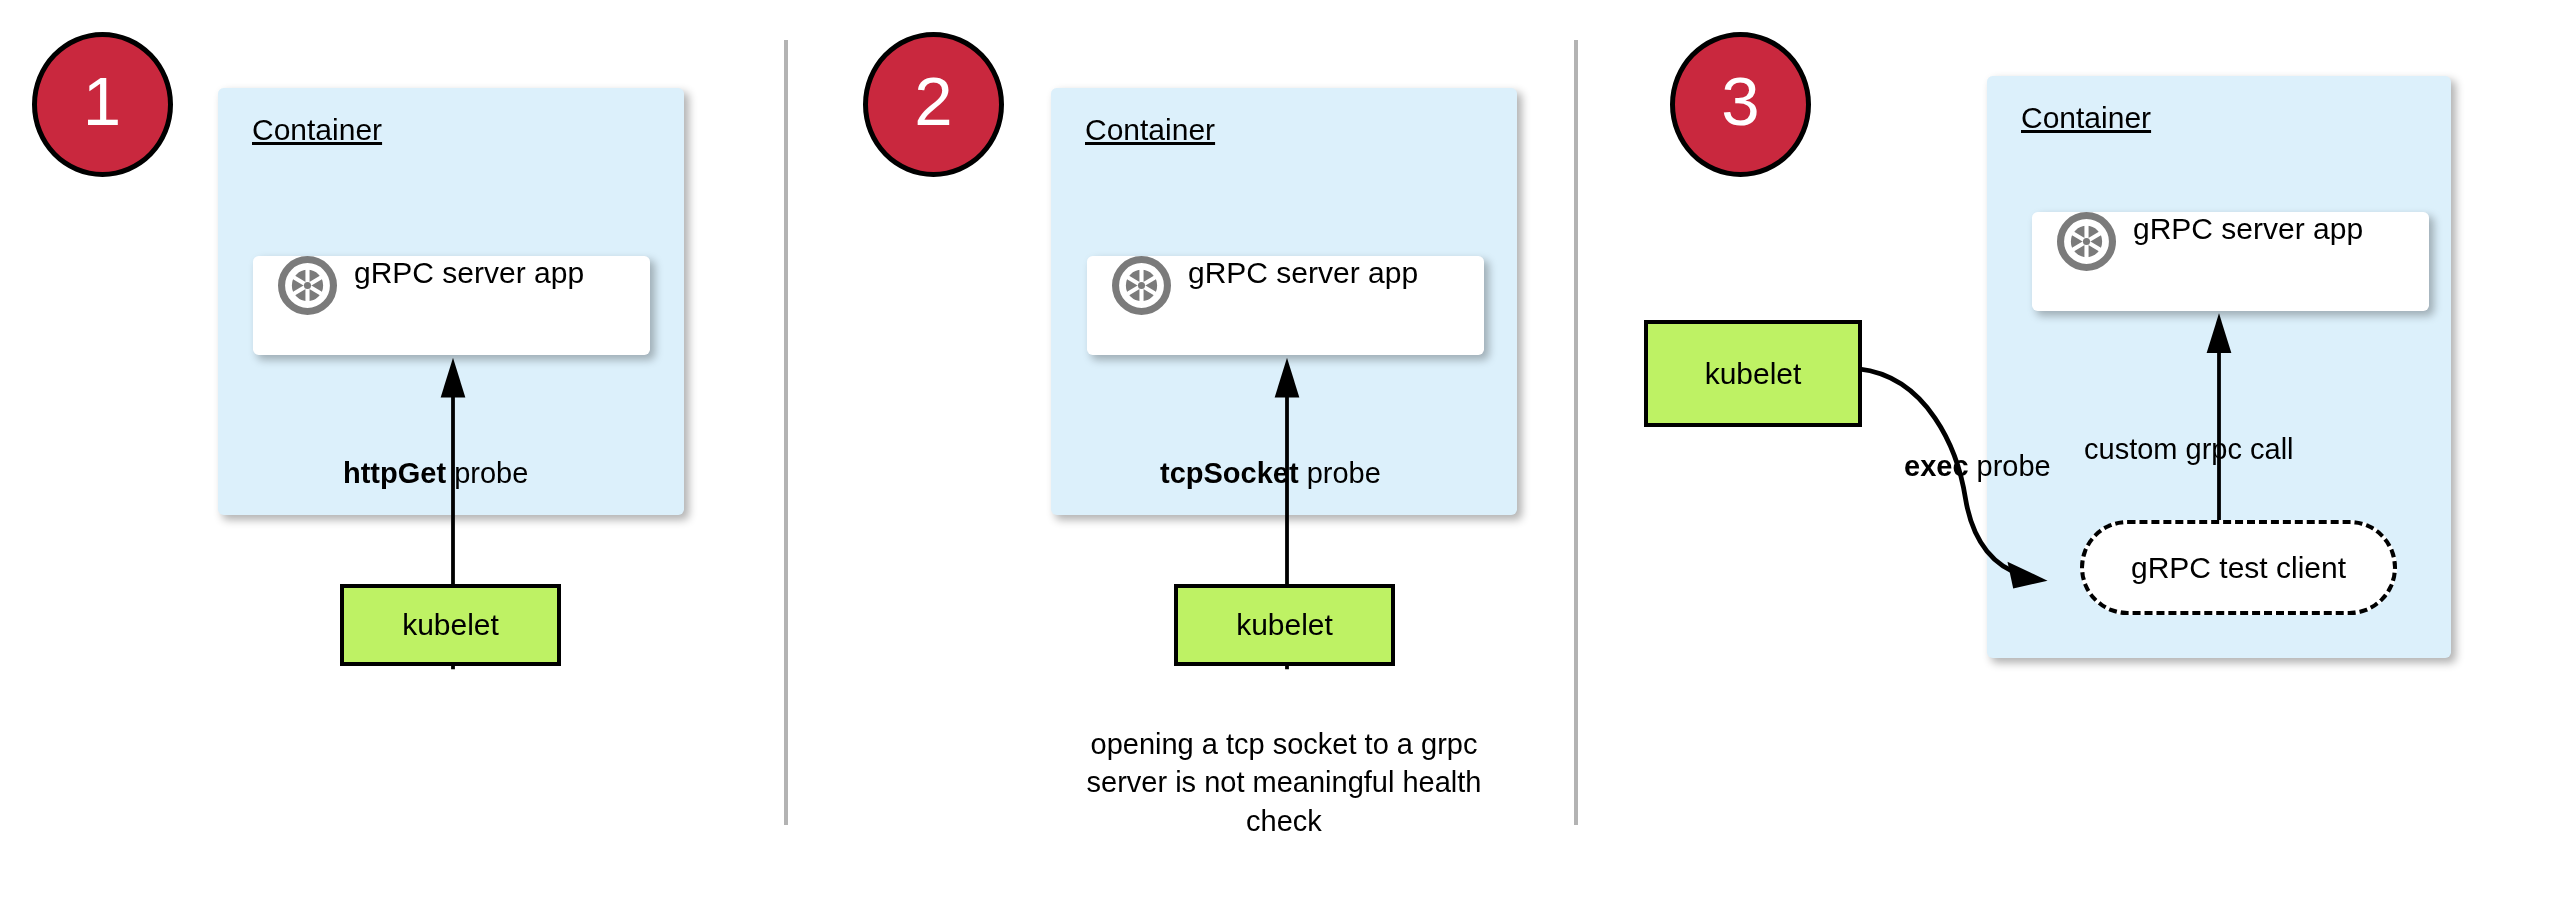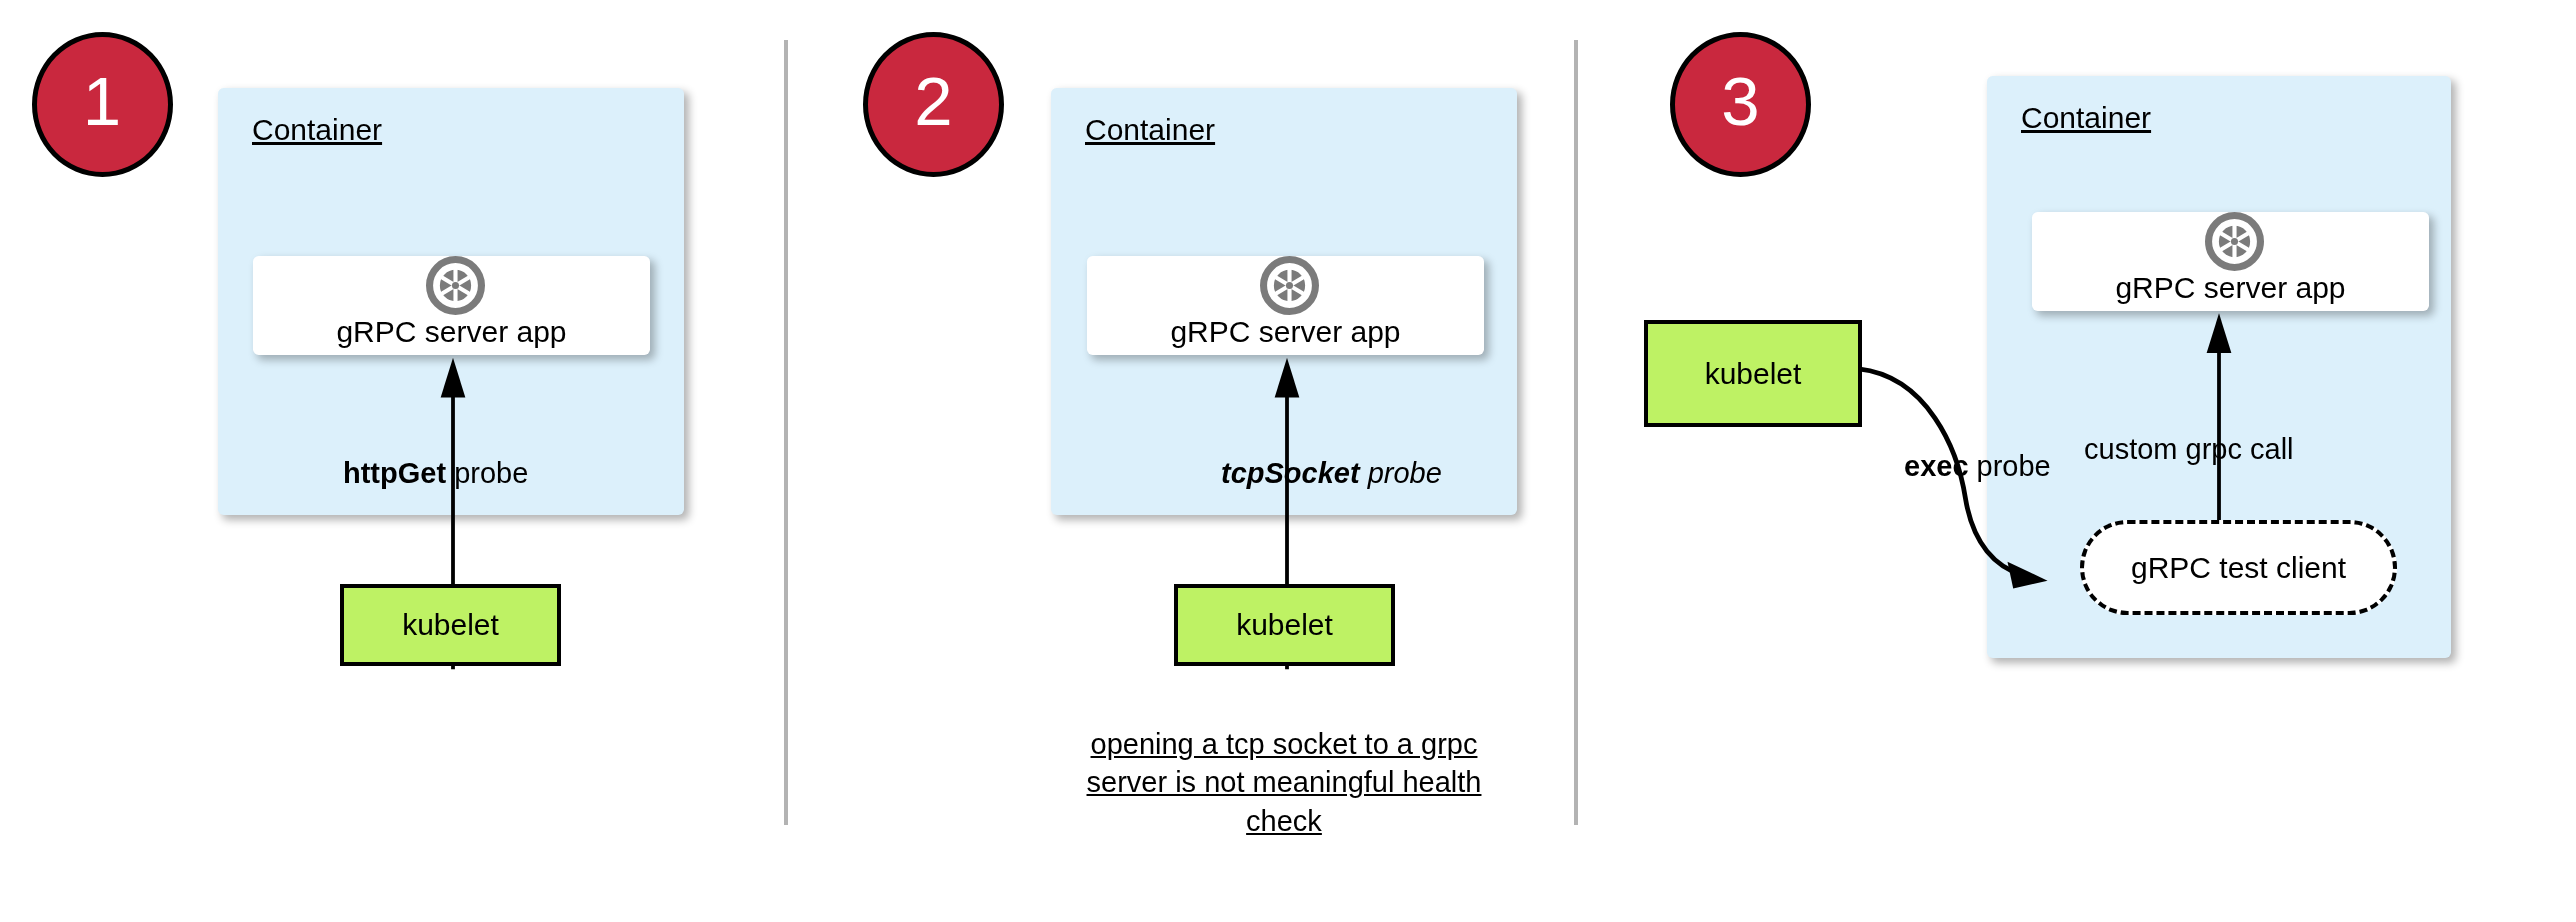--- a/index.html
+++ b/index.html
@@ -64,23 +64,22 @@
     text-decoration: underline;
   }
 
   
   .app-card {
     position: absolute;
     background: #ffffff;
     border-radius: 5.7px;
     box-shadow: 4.8px 4.8px 8.6px rgba(0,0,0,0.28);
     display: flex;
-    align-items: center;
-    box-sizing: border-box;
-    flex-direction: column;
+    align-items: flex-start;
+    box-sizing: border-box;
   }
   .grpc-icon {
     flex: 0 0 auto;
     width: 59px;
     height: 59px;
     margin-left: 25px;
     margin-right: 17px;
   }
   .app-card-label {
     font-size: 30px;
@@ -214,29 +213,29 @@
       <circle cx="50" cy="50" r="6" fill="#7b7b7b"></circle>
     </svg>
     <span class="app-card-label">gRPC server app</span>
   </div>
 
   <svg class="arrow-svg" style="left:1268px; top:355px; width:38px; height:315px;" viewBox="0 0 40 330">
     <line x1="20" y1="330" x2="20" y2="40" stroke="#000" stroke-width="4"></line>
     <polygon points="20,2 7,44 33,44" fill="#000"></polygon>
   </svg>
 
-  <div class="edge-label" style="left:1221px; top:458px;font-style:italic;">
+  <div class="edge-label" style="left:1160px; top:458px;">
     <b>tcpSocket</b><span> probe</span>
   </div>
 
   <div class="kubelet-box" style="left:1174px; top:584px; width:221px; height:82px;">
     <span>kubelet</span>
   </div>
 
-  <div class="caption" style="left:1055px; top:725px; width:458px;text-decoration:underline;">opening a tcp socket to a grpc server is not meaningful health check</div>
+  <div class="caption" style="left:1055px; top:725px; width:458px;">opening a tcp socket to a grpc server is not meaningful health check</div>
 
   <div class="badge" style="left:1670px; top:31.5px;">
     <span>3</span>
   </div>
 
   <div class="container-box" style="left:1987px; top:76px; width:464px; height:582px;">
     <div class="container-label">Container</div>
   </div>
 
   <div class="app-card" style="left:2032px; top:212px; width:397px; height:99px;">

